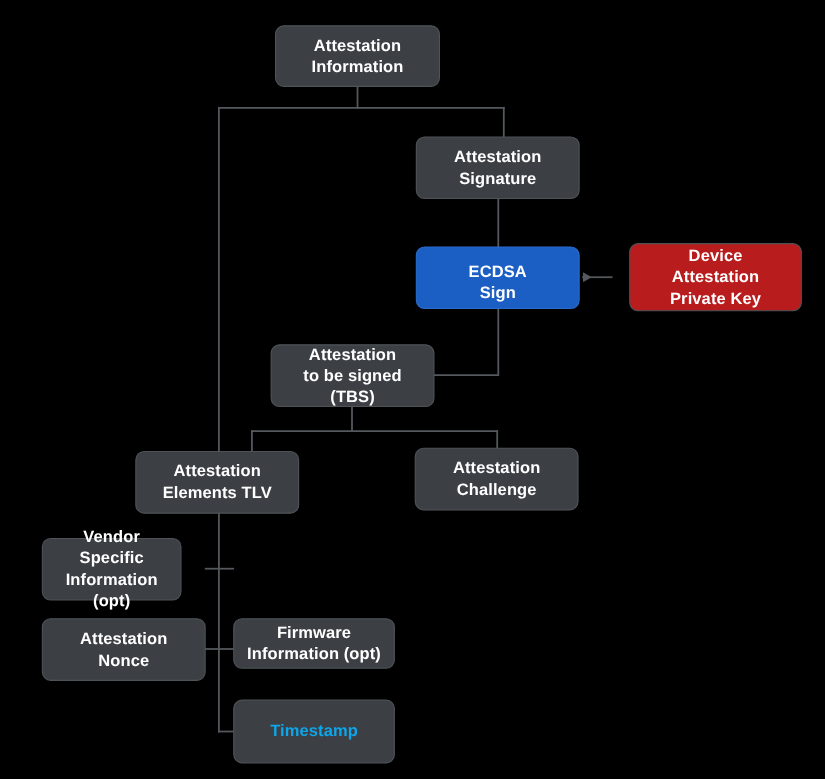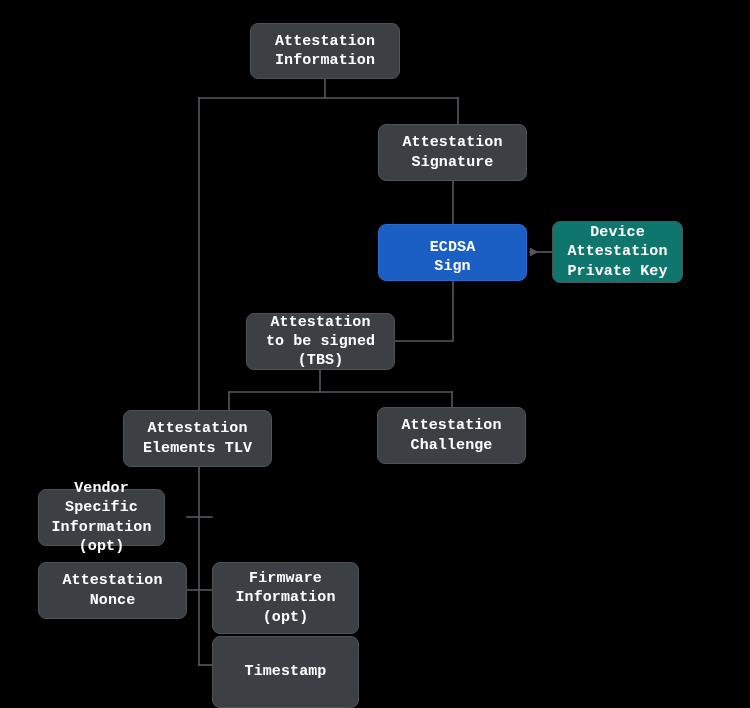--- a/index.html
+++ b/index.html
@@ -10,21 +10,20 @@
   }
   body {
     font-family: "Liberation Sans", sans-serif;
   }
   #diagram-root {
     position: relative;
     width: 750px;
     height: 708px;
     background: #000000;
     overflow: hidden;
-    font-family: Liberation Mono, monospace;
   }
   #edge-layer {
     position: absolute;
     left: 0;
     top: 0;
     width: 750px;
     height: 708px;
     pointer-events: none;
   }
   .node {
@@ -93,21 +92,21 @@
   <div class="node" style="left: 378px; top: 124px; width: 149px; height: 57px; background: rgb(60, 64, 69); border-color: rgb(78, 83, 88); color: rgb(255, 255, 255);">
     <span class="node-label">Attestation
 Signature</span>
   </div>
 
   <div class="node accent" style="left: 378px; top: 224px; width: 149px; height: 57px; background: rgb(27, 95, 196); color: rgb(255, 255, 255);">
     <span class="node-label">ECDSA
 Sign</span>
   </div>
 
-  <div class="node" style="left: 552px; top: 221px; width: 131px; height: 62px; background: #0f766e; border-color: rgb(78, 83, 88); color: rgb(255, 255, 255);">
+  <div class="node" style="left: 572px; top: 221px; width: 157px; height: 62px; background: #b91c1c; border-color: rgb(78, 83, 88); color: rgb(255, 255, 255);">
     <span class="node-label">Device
 Attestation
 Private Key</span>
   </div>
 
   <div class="node" style="left: 246px; top: 313px; width: 149px; height: 57px; background: rgb(60, 64, 69); border-color: rgb(78, 83, 88); color: rgb(255, 255, 255);">
     <span class="node-label">Attestation
 to be signed (TBS)</span>
   </div>
 
@@ -125,22 +124,22 @@
     <span class="node-label">Vendor Specific
 Information (opt)</span>
   </div>
 
 
   <div class="node" style="left: 38px; top: 562px; width: 149px; height: 57px; background: rgb(60, 64, 69); border-color: rgb(78, 83, 88); color: rgb(255, 255, 255);">
     <span class="node-label">Attestation
 Nonce</span>
   </div>
 
-  <div class="node" style="left: 212px; top: 562px; width: 147px; height: 72px; background: rgb(60, 64, 69); border-color: rgb(78, 83, 88); color: rgb(255, 255, 255);">
+  <div class="node" style="left: 212px; top: 562px; width: 147px; height: 46px; background: rgb(60, 64, 69); border-color: rgb(78, 83, 88); color: rgb(255, 255, 255);">
     <span class="node-label">Firmware
 Information (opt)</span>
   </div>
 
-  <div class="node" style="left: 212px; top: 636px; width: 147px; height: 72px; background: rgb(60, 64, 69); border-color: rgb(78, 83, 88); color: #ffffff;">
+  <div class="node" style="left: 212px; top: 636px; width: 147px; height: 58px; background: rgb(60, 64, 69); border-color: rgb(78, 83, 88); color: #0ea5e9;">
     <span class="node-label">Timestamp</span>
   </div>
 
 </div>
 
 </body></html>

